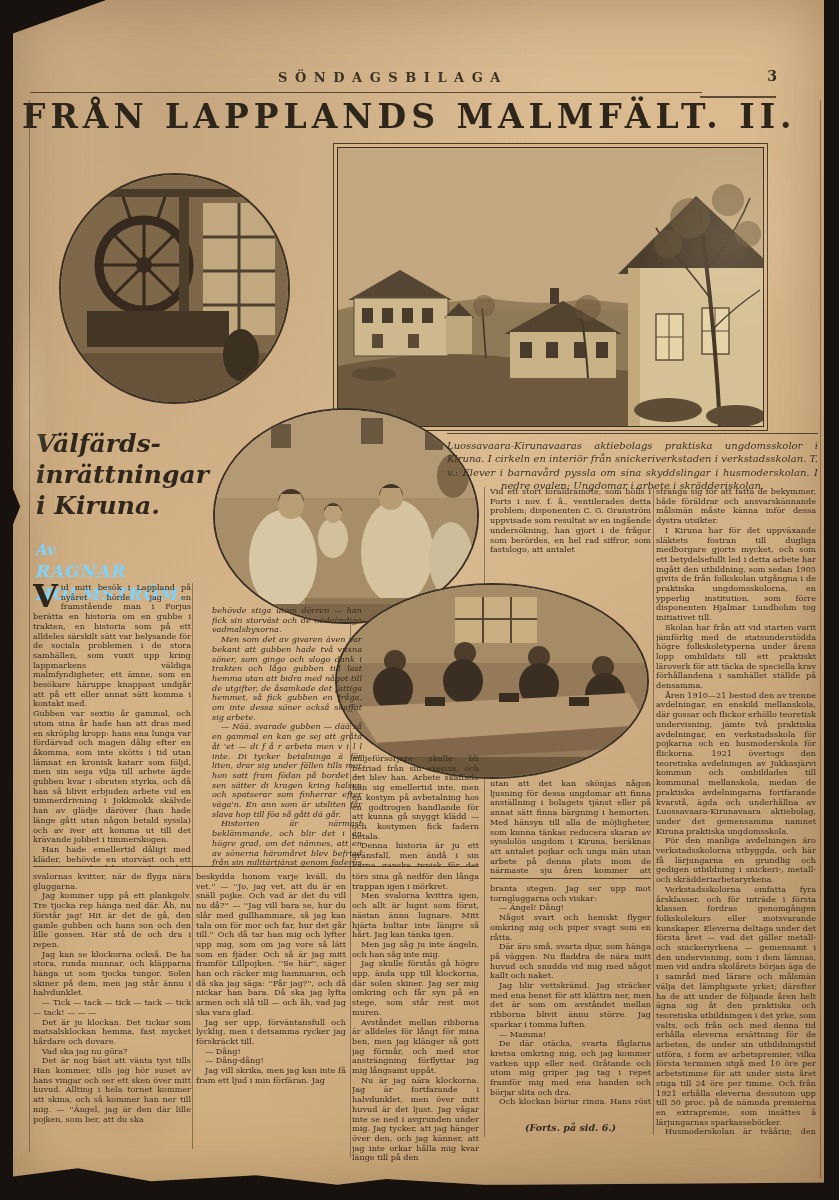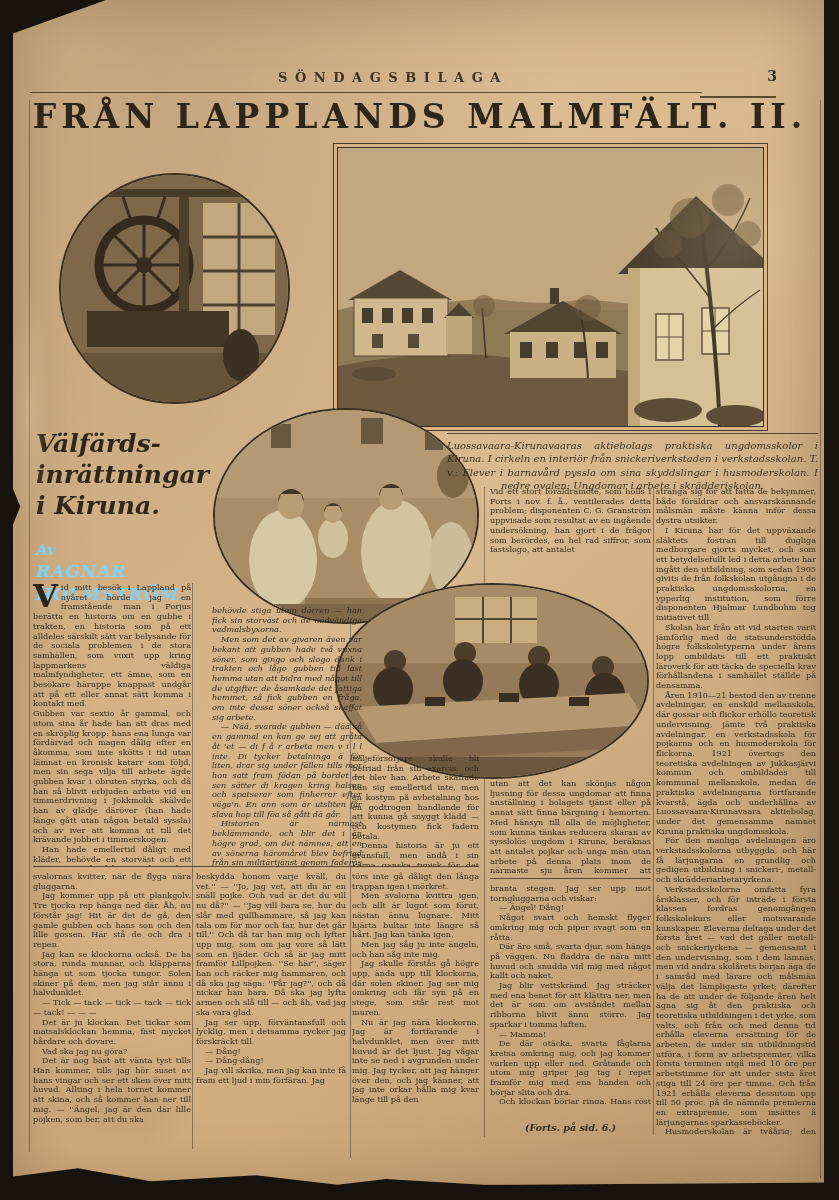--- a/index.html
+++ b/index.html
@@ -12,21 +12,21 @@
       radial-gradient(ellipse at 50% 45%, rgba(255,240,210,.10), transparent 62%),
       linear-gradient(175deg,#dcbc92 0%,#d6b488 48%,#cfac7e 100%);
     box-shadow:inset 0 0 70px rgba(85,58,30,.38);
     clip-path:polygon(11.5% 0,100% 0,100% 99.2%,58% 99.4%,46% 98.9%,40% 99.4%,30% 98.6%,17% 99.1%,8% 98%,0 98.7%,0 44%,0.9% 42.5%,0 41%,0 2.8%);}
   .masthead{position:absolute;left:13px;top:70px;width:760px;text-align:center;
     font-size:13px;letter-spacing:.58em;color:#3c332  6;color:#3c3326;font-weight:600;}
   .pagenum{position:absolute;left:752px;top:68px;width:40px;text-align:center;
     font-size:14px;font-weight:bold;color:#352c20;}
   .rule{position:absolute;background:rgba(58,42,26,.78);}
   .vrule{position:absolute;width:1px;background:rgba(72,53,34,.5);}
-  .headline{position:absolute;left:22px;top:97px;width:796px;text-align:center;
+  .headline{position:absolute;left:22px;top:97px;width:796px;text-align:left;
     font-size:33px;font-weight:bold;letter-spacing:5px;color:#2e261b;white-space:nowrap;}
   .photo{position:absolute;overflow:hidden;background:#a98e68;}
   .photo.framed{border:1px solid #3a2f23;box-shadow:0 0 0 3px #d6b488,0 0 0 4px #4a3b2a;}
   .round{border-radius:50%;border:2px solid #3a2f23;box-shadow:inset 0 0 0 2px #d6b488,inset 0 0 12px rgba(40,28,16,.55);}
   .caption{position:absolute;left:447px;top:433px;width:371px;border-top:1px solid rgba(58,42,26,.8);
     padding-top:5px;font-style:italic;font-size:10px;line-height:13.4px;color:#3b3225;
     text-align:justify;text-align-last:center;}
   .feat-title{position:absolute;left:36px;top:428px;width:156px;color:#2f271c;
     font-style:italic;font-weight:bold;font-size:25px;line-height:31px;}
   .feat-by{position:absolute;left:36px;top:540px;width:156px;color:#7dd3fc;font-style:italic;}
@@ -263,24 +263,25 @@
       <p>Det är nog bäst att vänta tyst tills Han kommer, tills jag hör suset av hans vingar och ser ett sken över mitt huvud. Allting i hela tornet kommer att skina, och så kommer han ner till mig. — ''Ängel, jag är den där lille pojken, som ber, att du ska</p>
     </div>
   <div class="col" style="left:196px;top:872px;width:150px;height:288px;">
       <p>beskydda honom varje kväll, du vet.'' — ''Jo, jag vet, att du är en snäll pojke. Och vad är det du vill nu då?'' — ''Jag vill bara se, hur du slår med gullhammare, så jag kan tala om för mor och far, hur det går till.'' Och då tar han mig och lyfter upp mig, som om jag vore så lätt som en fjäder. Och så är jag mitt framför Lillpojken. ''Se här'', säger han och räcker mig hammaren, och då ska jag säga: ''Får jag?'', och då nickar han bara. Då ska jag lyfta armen och slå till — och åh, vad jag ska vara glad.</p>
       <p>Jag ser upp, förväntansfull och lycklig, men i detsamma rycker jag förskräckt till.</p>
       <p>— Dång!</p>
       <p>— Dång-dång!</p>
       <p>Jag vill skrika, men jag kan inte få fram ett ljud i min förfäran. Jag</p>
     </div>
   <div class="col" style="left:352px;top:872px;width:127px;height:290px;">
-      <p>törs inte gå dåligt den långa trappan igen i mörkret.</p>
+      <p>törs sina gå nedför den långa trappan igen i mörkret.</p>
       <p>Men svalorna kvittra igen, och allt är lugnt som förut, nästan ännu lugnare. Mitt hjärta bultar inte längre så hårt. Jag kan tänka igen.</p>
       <p>Men jag såg ju inte ängeln, och han såg inte mig.</p>
       <p>Jag skulle förstås gå högre upp, ända upp till klockorna, där solen skiner. Jag ser mig omkring och får syn på en stege, som står rest mot muren.</p>
+      <p>Avståndet mellan ribborna är alldeles för långt för mina ben, men jag klänger så gott jag förmår, och med stor ansträngning förflyttar jag mig långsamt uppåt.</p>
       <p>Nu är jag nära klockorna. Jag är fortfarande i halvdunklet, men över mitt huvud är det ljust. Jag vågar inte se ned i avgrunden under mig. Jag tycker, att jag hänger över den, och jag känner, att jag inte orkar hålla mig kvar länge till på den</p>
     </div>
   <div class="col" style="left:490px;top:884px;width:161px;height:220px;">
       <p>branta stegen. Jag ser upp mot torngluggarna och viskar:</p>
       <p>— Ängel! Dång!</p>
       <p>Något svart och hemskt flyger omkring mig och piper svagt som en råtta.</p>
       <p>Där äro små, svarta djur, som hänga på väggen. Nu fladdra de nära mitt huvud och snudda vid mig med något kallt och naket.</p>
       <p>Jag blir vettskrämd. Jag sträcker med ena benet för att klättra ner, men det är som om avståndet mellan ribborna blivit ännu större. Jag sparkar i tomma luften.</p>
       <p>— Mamma!</p>
       <p>De där otäcka, svarta fåglarna kretsa omkring mig, och jag kommer varken upp eller ned. Gråtande och utom mig griper jag tag i repet framför mig med ena handen och börjar slita och dra.</p>

